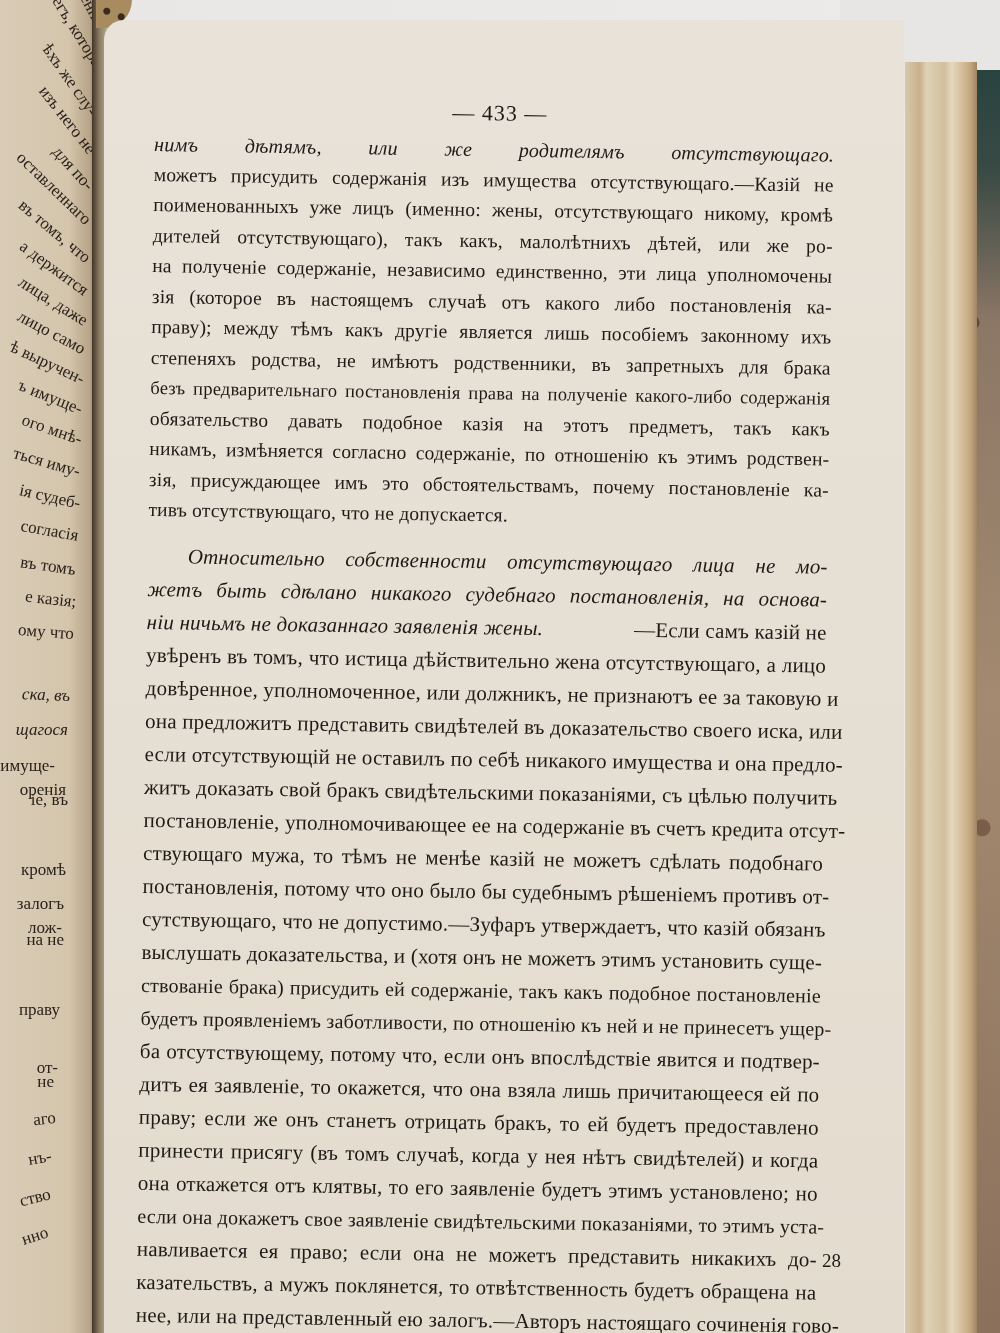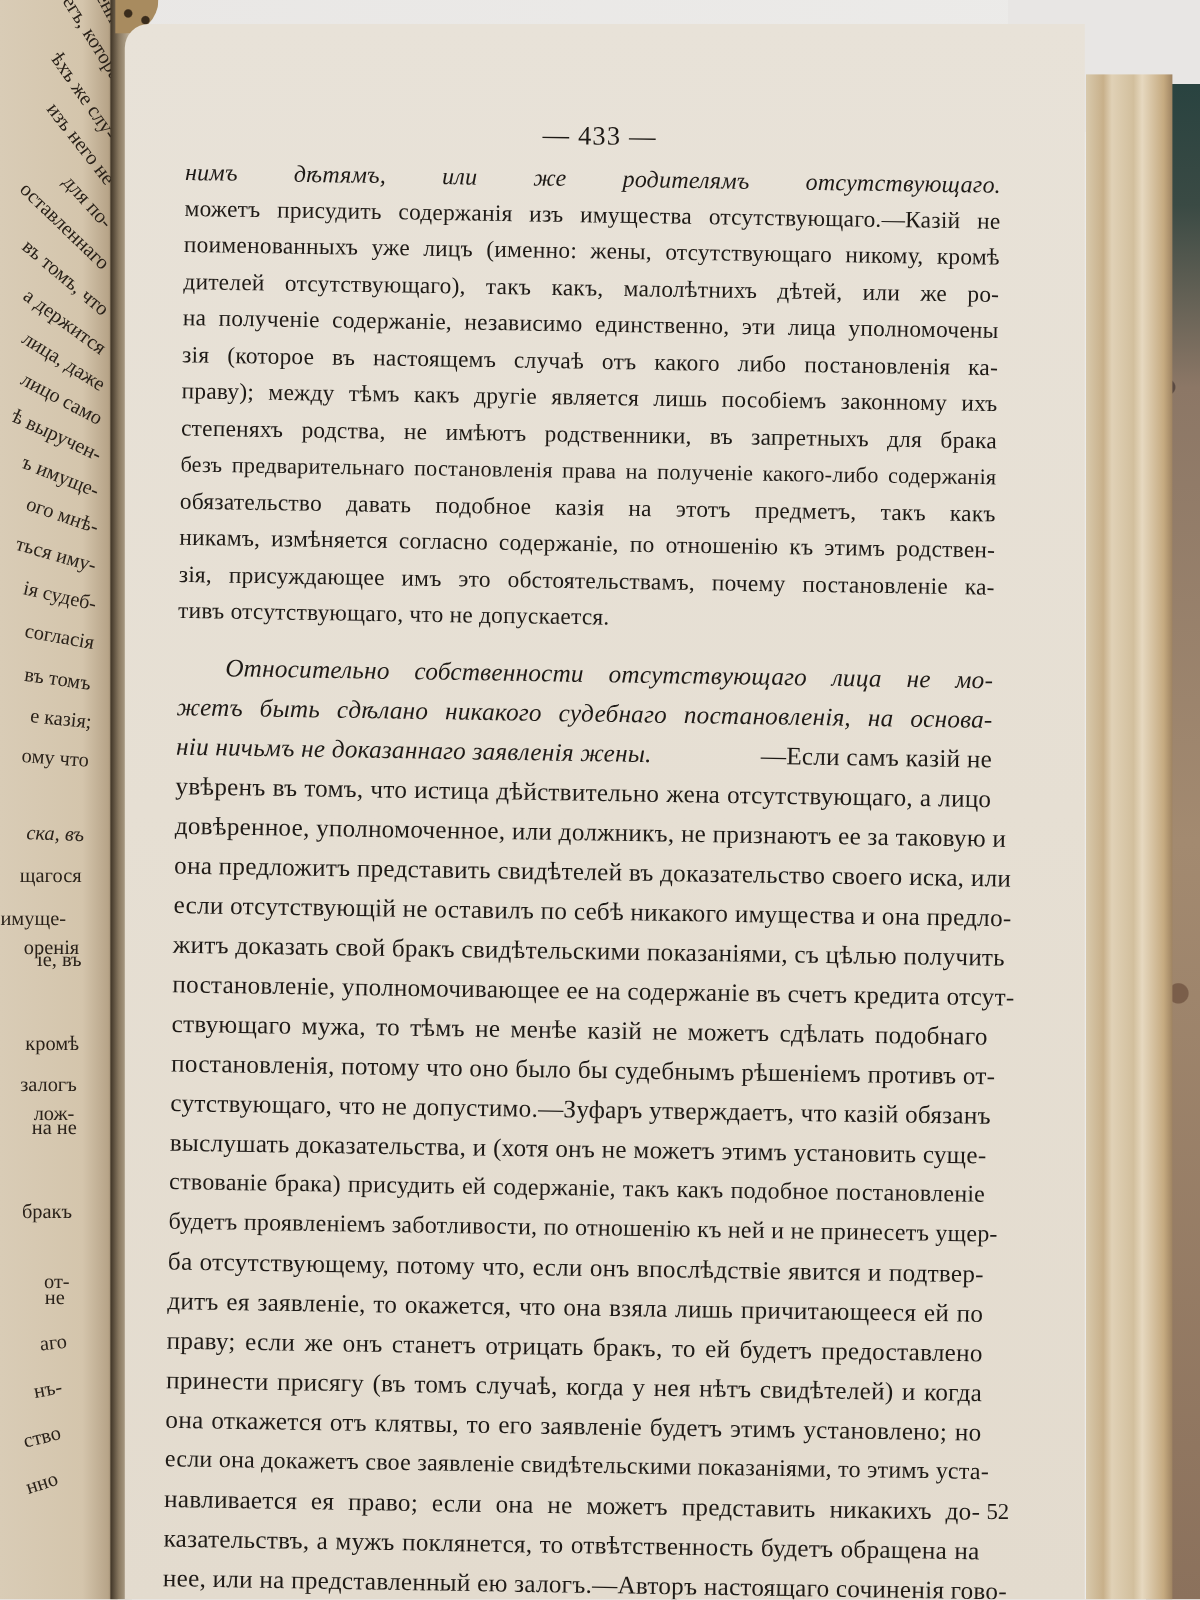--- a/index.html
+++ b/index.html
@@ -152,29 +152,29 @@
     <div class="frag" style="top:370px;transform:rotate(25deg);right:14px">ѣ выручен-</div>
     <div class="frag" style="top:400px;transform:rotate(22deg);right:16px">ъ имуще-</div>
     <div class="frag" style="top:430px;transform:rotate(19deg);right:16px">ого мнѣ-</div>
     <div class="frag" style="top:462px;transform:rotate(16deg);right:18px">ться иму-</div>
     <div class="frag" style="top:494px;transform:rotate(13deg);right:18px">ія судеб-</div>
     <div class="frag" style="top:526px;transform:rotate(10deg);right:20px">согласія</div>
     <div class="frag" style="top:560px;transform:rotate(8deg);right:22px">въ томъ</div>
     <div class="frag" style="top:592px;transform:rotate(6deg);right:22px">е казія;</div>
     <div class="frag" style="top:624px;transform:rotate(4deg);right:24px">ому что</div>
     <div class="frag" style="top:686px;font-style:italic;transform:rotate(2deg);right:28px">ска, въ</div>
-    <div class="frag" style="top:720px;right:30px">щагося</div>
+    <div class="frag" style="top:720px;font-style:italic;right:30px">щагося</div>
     <div class="frag" style="top:756px;right:43px">имуще-</div>
     <div class="frag" style="top:790px;right:30px">іе, въ</div>
     <div class="frag" style="top:780px;right:32px">оренія</div>
     <div class="frag" style="top:860px;right:32px">кромѣ</div>
     <div class="frag" style="top:894px;right:34px">залогъ</div>
     <div class="frag" style="top:930px;right:34px">на не</div>
     <div class="frag" style="top:918px;right:36px">лож-</div>
-    <div class="frag" style="top:1000px;right:38px">бракъ</div>
+    <div class="frag" style="top:1000px;right:38px">праву</div>
     <div class="frag" style="top:1058px;right:40px">от-</div>
     <div class="frag" style="top:1072px;right:44px">не</div>
     <div class="frag" style="top:1108px;transform:rotate(-6deg);right:42px">аго</div>
     <div class="frag" style="top:1146px;transform:rotate(-10deg);right:46px">нъ-</div>
     <div class="frag" style="top:1184px;transform:rotate(-14deg);right:48px">ство</div>
     <div class="frag" style="top:1222px;transform:rotate(-18deg);right:50px">нно</div>
   </div>
 
   <div class="gutter"></div>
   <div class="cover-scrap"></div>
@@ -225,14 +225,14 @@
     <div class="line wide">дитъ ея заявленіе, то окажется, что она взяла лишь причитающееся ей по</div>
     <div class="line wide">праву; если же онъ станетъ отрицать бракъ, то ей будетъ предоставлено</div>
     <div class="line wide">принести присягу (въ томъ случаѣ, когда у нея нѣтъ свидѣтелей) и когда</div>
     <div class="line wide">она откажется отъ клятвы, то его заявленіе будетъ этимъ установлено; но</div>
     <div class="line wide" style="font-size:20px">если она докажетъ свое заявленіе свидѣтельскими показаніями, то этимъ уста-</div>
     <div class="line wide">навливается ея право; если она не можетъ представить никакихъ до-</div>
     <div class="line wide">казательствъ, а мужъ поклянется, то отвѣтственность будетъ обращена на</div>
     <div class="line wide">нее, или на представленный ею залогъ.—Авторъ настоящаго сочиненія гово-</div>
   </div>
 
-  <div class="signature">52</div>
+  <div class="signature">28</div>
 </div>
 
 </body></html>

